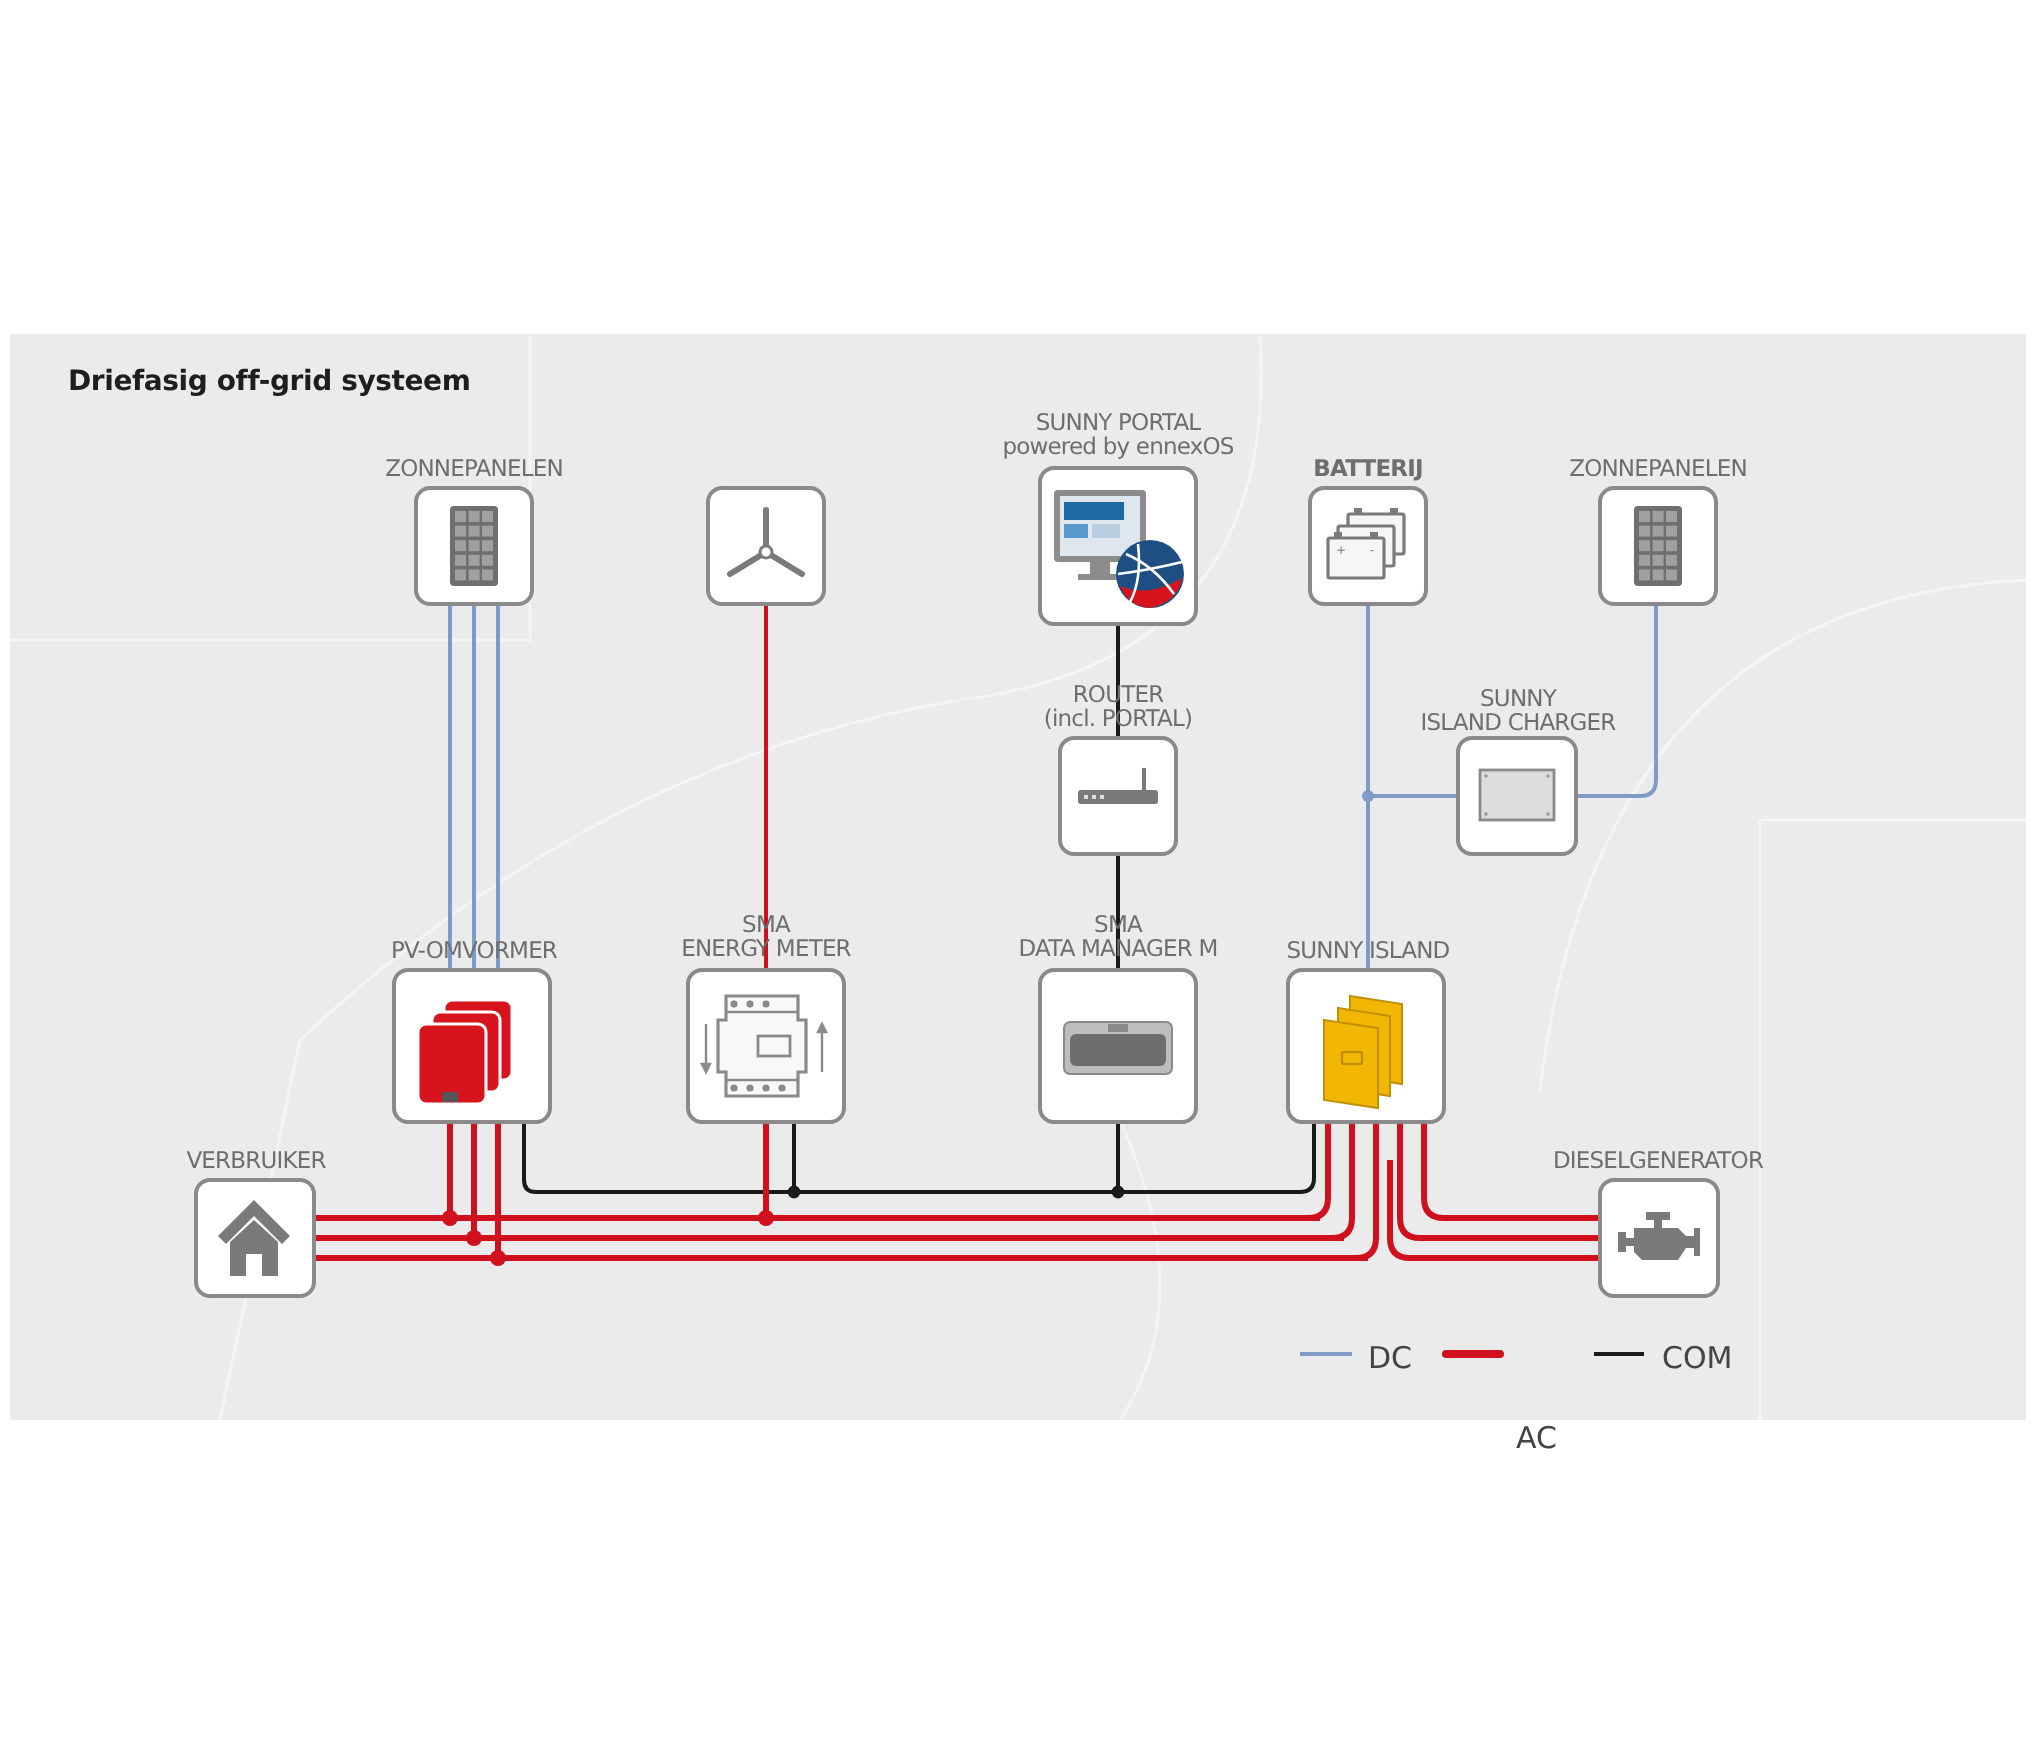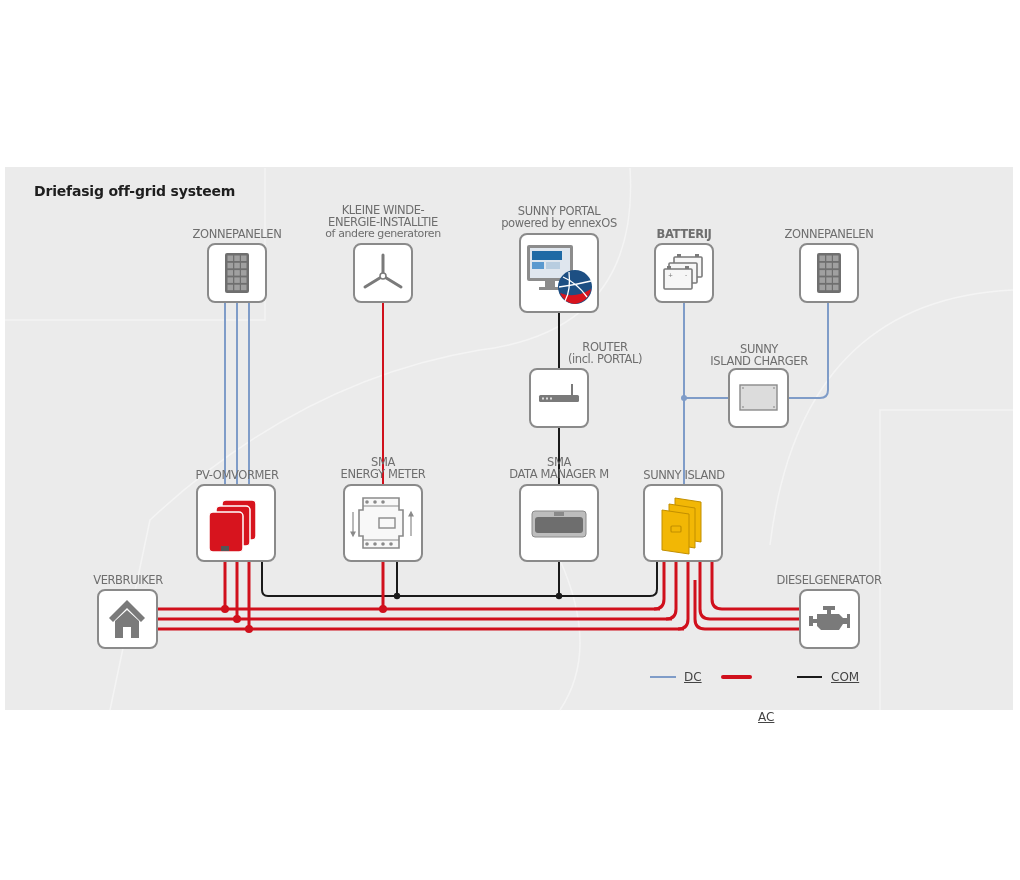--- a/index.html
+++ b/index.html
@@ -6,21 +6,21 @@
   body { width:1020px; height:880px; position:relative; overflow:hidden;
          font-family:"Liberation Sans", sans-serif; }
   #stage { position:absolute; left:0; top:0; width:1020px; height:808px; }
   #panel { position:absolute; left:5px; top:167px; width:1008px; height:543px; background:#ebebeb; }
   .title { position:absolute; left:34px; top:183px; font-size:14px; font-weight:bold; color:#1e1e1e;
            font-family:"DejaVu Sans", sans-serif; letter-spacing:-0.2px; }
   .lbl { position:absolute; text-align:center; color:#6e6e6e; font-size:11.5px; line-height:12px;
          font-family:"DejaVu Sans", sans-serif; letter-spacing:-0.4px; white-space:nowrap; transform:translateX(-50%); }
   .lbl .sub { display:block; }
   .box { position:absolute; background:#ffffff; border:2px solid #8a8a8a; border-radius:8px; box-sizing:border-box; }
-  .legend-txt { position:absolute; font-size:12px; color:#444; font-family:"DejaVu Sans", sans-serif;text-decoration:underline; }
+  .legend-txt { position:absolute; font-size:15px; color:#444; font-family:"DejaVu Sans", sans-serif; }
 </style>
 </head>
 <body>
 
 <div id="stage">
   <div id="panel" style="background: rgb(235, 235, 235);"></div>
 
   <svg id="wires" width="1020" height="880" style="position:absolute;left:0;top:0;">
 
     <g fill="none" stroke="#f4f4f4" stroke-width="1.5">
@@ -83,36 +83,31 @@
       <line class="ac" x1="723" y1="677" x2="750" y2="677" stroke-width="4" stroke-linecap="round" stroke="#d0101c"></line>
       <line class="com" x1="797" y1="677" x2="822" y2="677" stroke-width="2" stroke="#1a1a1a"></line>
     </g>
   </svg>
 
   <div class="title">Driefasig off-grid systeem</div>
 
   <div class="lbl" style="left:237px;top:228px;">
       <span class="sub">ZONNEPANELEN</span>
     </div>
-  <div class="lbl" style="left:383px;top:204px;">
-    <span class="sub">KLEINE WINDE-</span>
-    <span class="sub">ENERGIE-INSTALLTIE</span>
-    <span class="sub" style="font-size:11px">of andere generatoren</span>
-  </div>
   <div class="lbl" style="left:559px;top:205px;">
     <span class="sub">SUNNY PORTAL</span>
     <span class="sub">powered by ennexOS</span>
   </div>
   <div class="lbl" style="left:684px;top:228px;font-weight:bold;">
       <span class="sub">BATTERIJ</span>
     </div>
   <div class="lbl" style="left:829px;top:228px;">
       <span class="sub">ZONNEPANELEN</span>
     </div>
-  <div class="lbl" style="left:559px;top:341px;margin-left:46px;">
+  <div class="lbl" style="left:559px;top:341px;">
     <span class="sub">ROUTER</span>
     <span class="sub">(incl. PORTAL)</span>
   </div>
   <div class="lbl" style="left:759px;top:343px;">
     <span class="sub">SUNNY</span>
     <span class="sub">ISLAND CHARGER</span>
   </div>
   <div class="lbl" style="left:237px;top:469px;">
       <span class="sub">PV-OMVORMER</span>
     </div>

